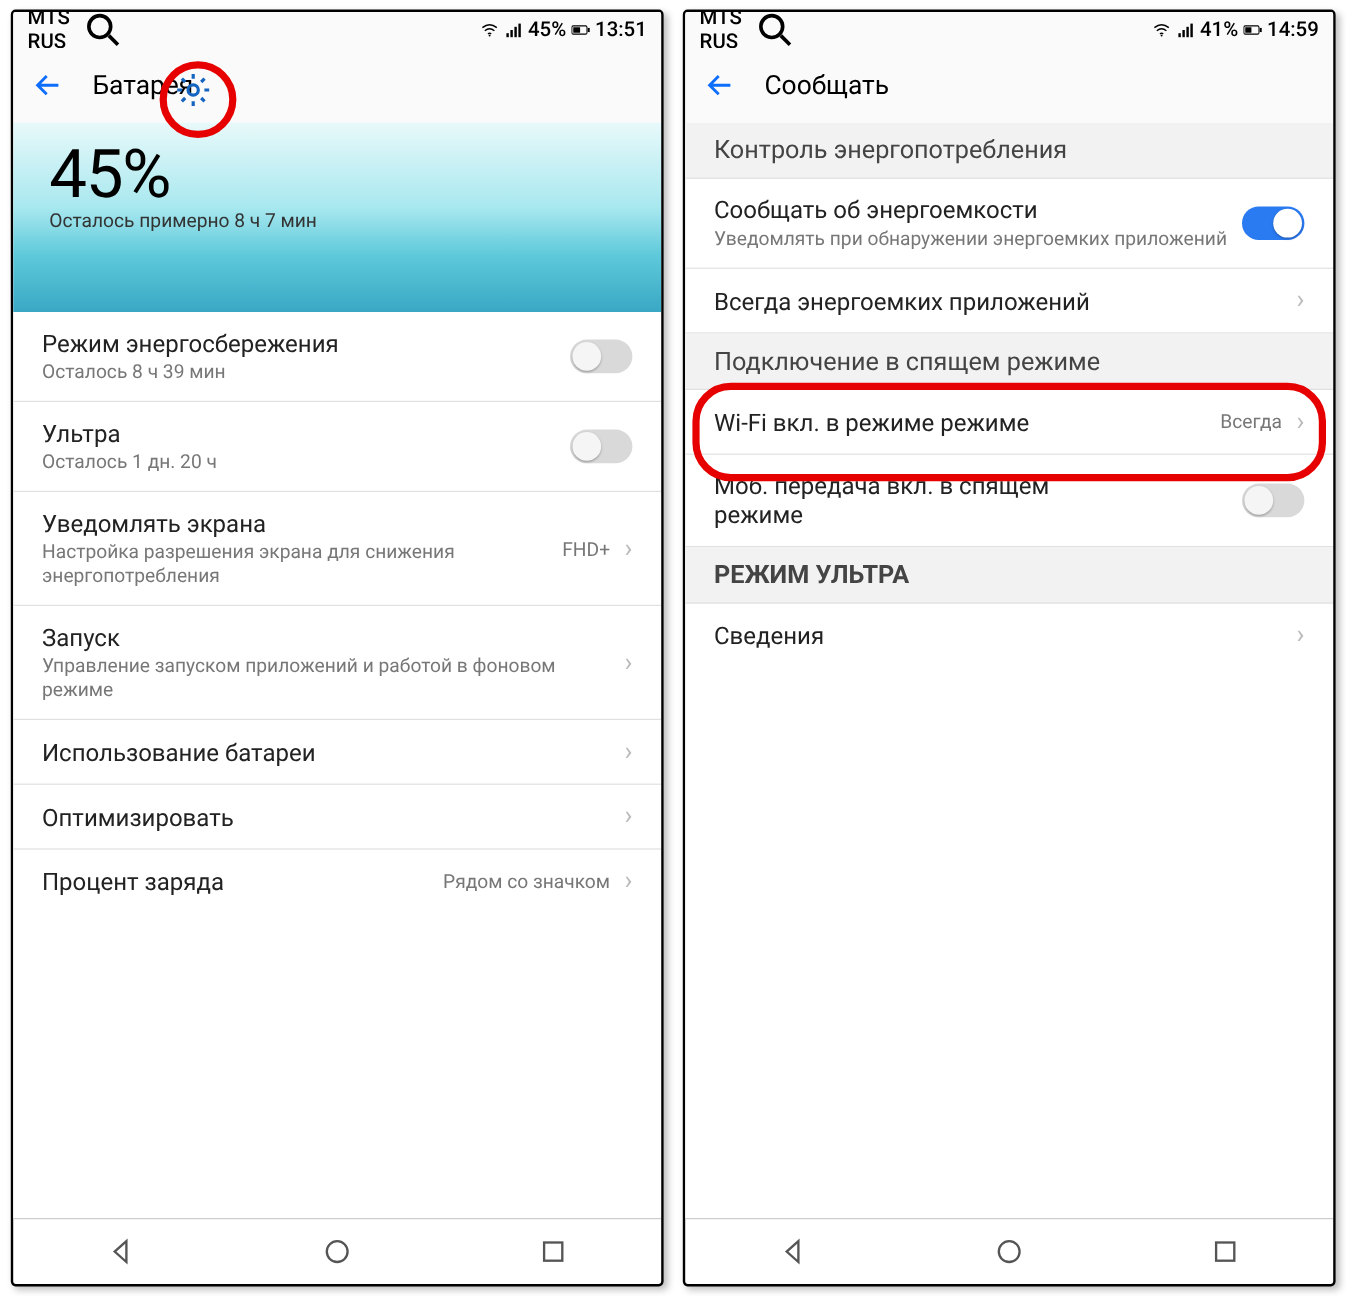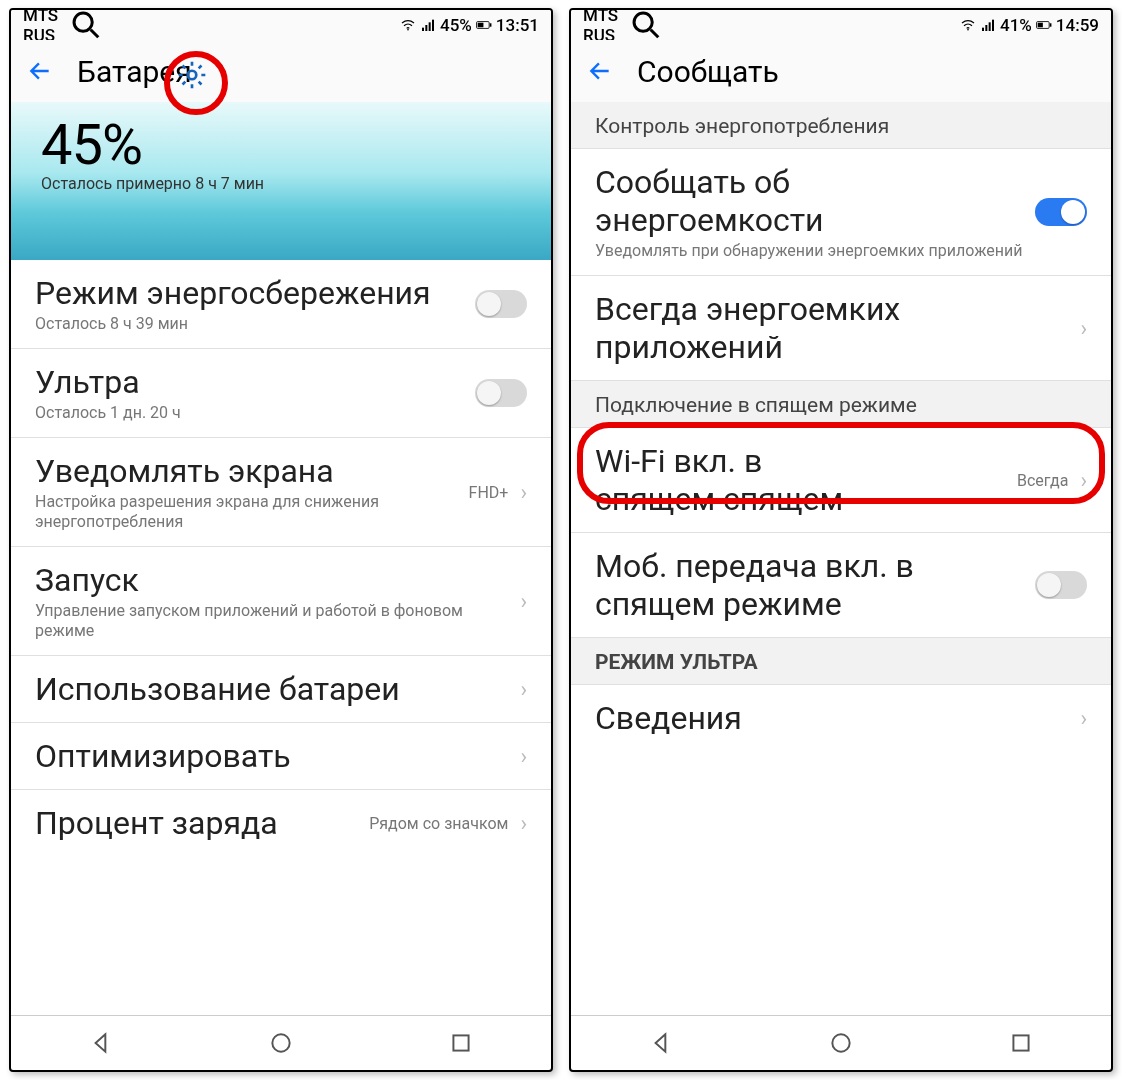--- a/index.html
+++ b/index.html
@@ -37,21 +37,21 @@
 .status-right svg { width: 16px; height: 16px; }
 .header {
   height: 62px;
   display: flex;
   align-items: center;
   padding: 0 16px;
   background: #fafafa;
   position: relative;
 }
 .back-arrow { width: 26px; height: 26px; margin-right: 24px; color:#0d6efd; }
-.header-title { font-size: 30px; font-weight: 400; text-align: center; }
+.header-title { font-size: 22px; font-weight: 400; text-align: center; }
 .gear-wrap {
   position: absolute;
   right: 16px;
   top: 6px;
 }
 .gear-icon { width: 32px; height: 32px; color: #1565c0; }
 .red-circle {
   position: absolute;
   border: 6px solid #e60000;
   border-radius: 50%;
@@ -72,21 +72,21 @@
 .item {
   padding: 14px 24px;
   border-bottom: 1px solid #e0e0e0;
   display: flex;
   align-items: center;
   justify-content: space-between;
   gap: 10px;
 }
 .item:last-child { border-bottom:none; }
 .item-text { flex: 1; }
-.item-title { font-size: 32px; font-weight: 400; color: #222; }
+.item-title { font-size: 20px; font-weight: 400; color: #222; }
 .item-sub { font-size: 16px; color: #777; margin-top: 2px; line-height: 1.25; }
 .item-value { font-size: 16px; color: #777; }
 .chevron { color: #bbb; font-size: 22px; margin-left:2px; }
 .toggle {
   width: 52px; height: 28px; border-radius: 14px; background: #d9d9d9;
   position: relative; flex-shrink:0;
 }
 .toggle::after {
   content:""; position:absolute; width:24px; height:24px; border-radius:50%;
   background:#f5f5f5; top:2px; left:2px; box-shadow:0 1px 2px rgba(0,0,0,.3);
@@ -278,21 +278,21 @@
     <div class="item">
       <div class="item-text">
           <div class="item-title">Всегда энергоемких приложений</div>
         </div>
       <span class="chevron">›</span>
     </div>
 
     <div class="section-header">Подключение в спящем режиме</div>
     <div class="item rel">
       <div class="item-text">
-          <div class="item-title" style="max-width:280px">Wi-Fi вкл. в спящем спящем</div>
+          <div class="item-title" style="max-width:280px">Wi-Fi вкл. в режиме режиме</div>
         </div>
       <span class="item-value">Всегда</span>
       <span class="chevron">›</span>
       <div class="red-round-rect"></div>
     </div>
     <div class="item">
       <div class="item-text">
           <div class="item-title" style="max-width:320px">Моб. передача вкл. в спящем режиме</div>
         </div>
       <div class="toggle"></div>

